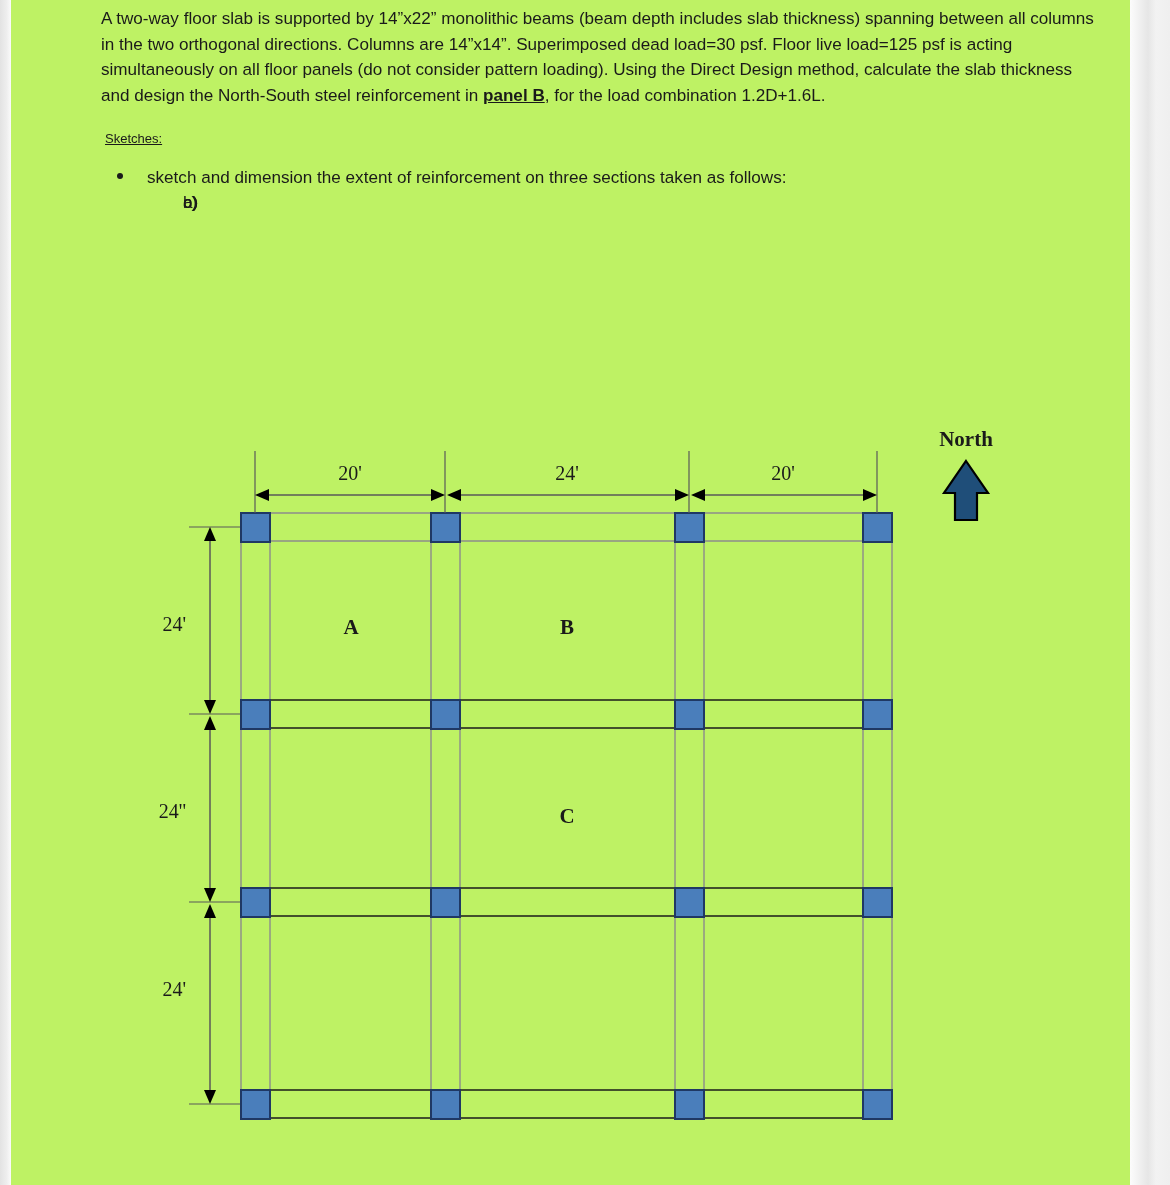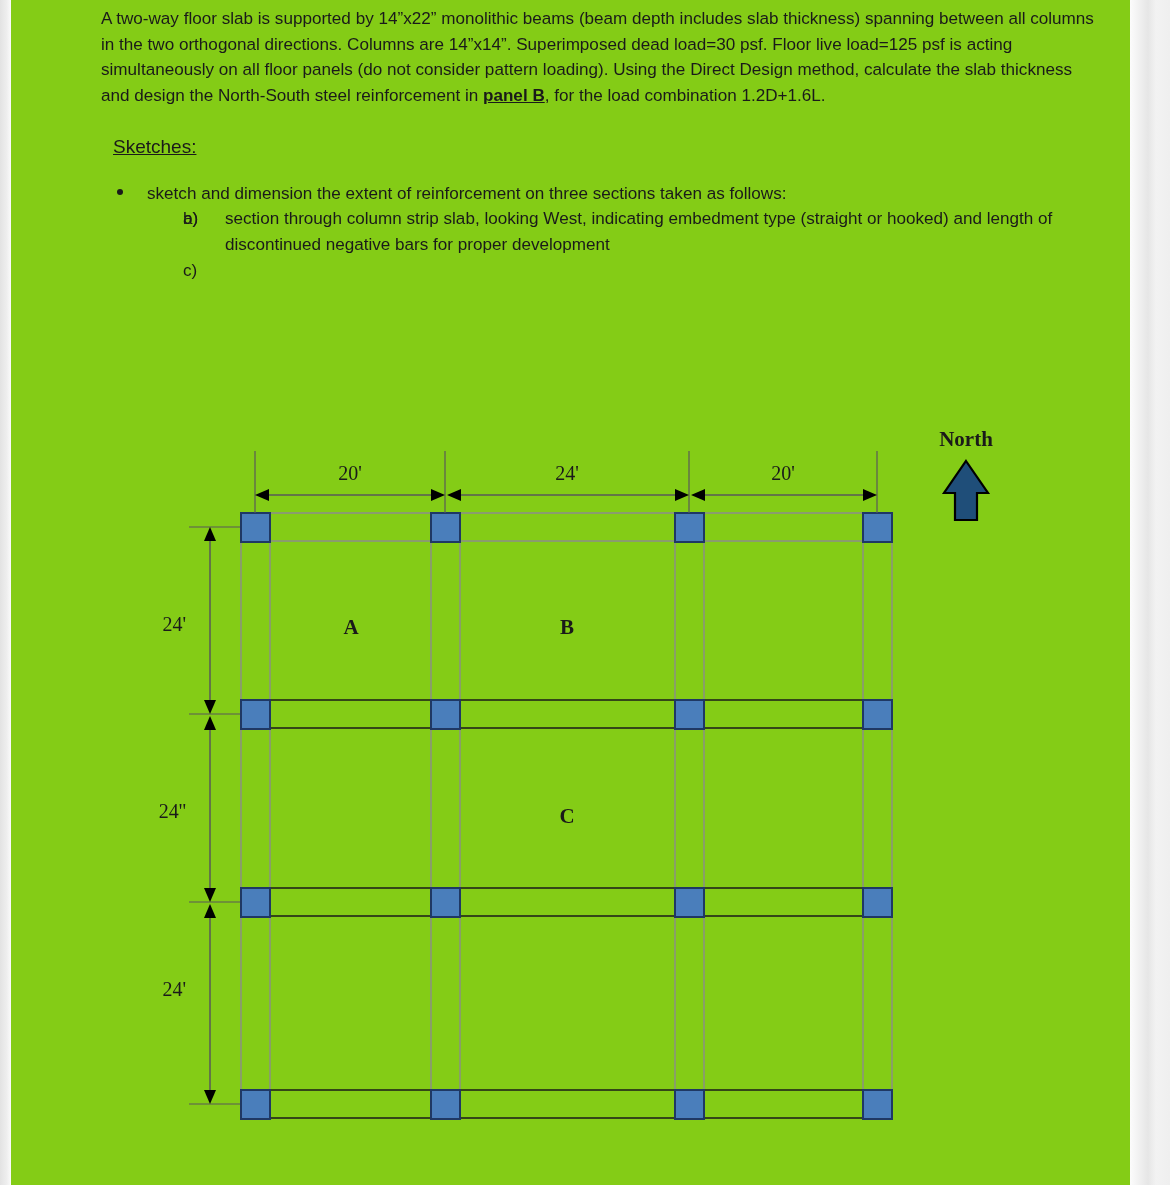--- a/index.html
+++ b/index.html
@@ -18,21 +18,21 @@
     position: absolute; top: 0; bottom: 0;
     background: linear-gradient(to right, #e8e8e8, #f4f4f4);
   }
   .gutter.left  { left: 0;  width: 11px;
     background: linear-gradient(to right, #e3e3e3 0%, #eeeeee 60%, #fbfbfb 100%); }
   .gutter.right { right: 0; width: 40px;
     background: linear-gradient(to left, #efefef 0%, #f2f2f2 35%, #e6e6e6 55%, #fcfcfc 100%); }
 
   .page {
     position: absolute; left: 11px; right: 40px; top: 0; bottom: 0;
-    background: #84cc16;
+    background: #bef264;
   }
 
   .doc {
     position: absolute;
     left: 90px;
     top: 0px;
     width: 995px;
   }
 
   p.para {
@@ -41,23 +41,23 @@
     line-height: 25.7px;
     color: #1a1a1a;
     text-align: left;
   }
   .pad-top-6 { padding-top: 6px; }
 
   b.bold-u { font-weight: bold; text-decoration: underline; }
   b.bold { font-weight: bold; }
 
   .sketches-head {
-    margin: 12px;
+    margin: 4px;
     padding-top: 13px;
-    font-size: 19px;
+    font-size: 13px;
     line-height: 25.7px;
     color: #1a1a1a;
   }
   .sketches-head span { text-decoration: underline; }
 
   ul.bullets {
     list-style: none;
     margin: 0;
     padding: 9px 0 0 0;
   }
@@ -124,21 +124,21 @@
 
     <ul class="bullets">
       <li>
         <span class="dot"></span><span>sketch and dimension the extent of reinforcement on three sections taken as follows:</span>
         <div class="sub-wrap">
           <ol class="alpha">
             <li>
               <span class="marker">a)</span>
             </li>
             <li>
-              <span class="marker">b)</span><span>section through column strip slab, looking West, indicating embedment type (straight or hooked) and length of discontinued negative bars for proper development</span>
+              <span class="marker">b)</span>
             </li>
             <li>
               <span class="marker">c)</span>
             </li>
           </ol>
         </div>
       </li>
     </ul>
 
   </div>

